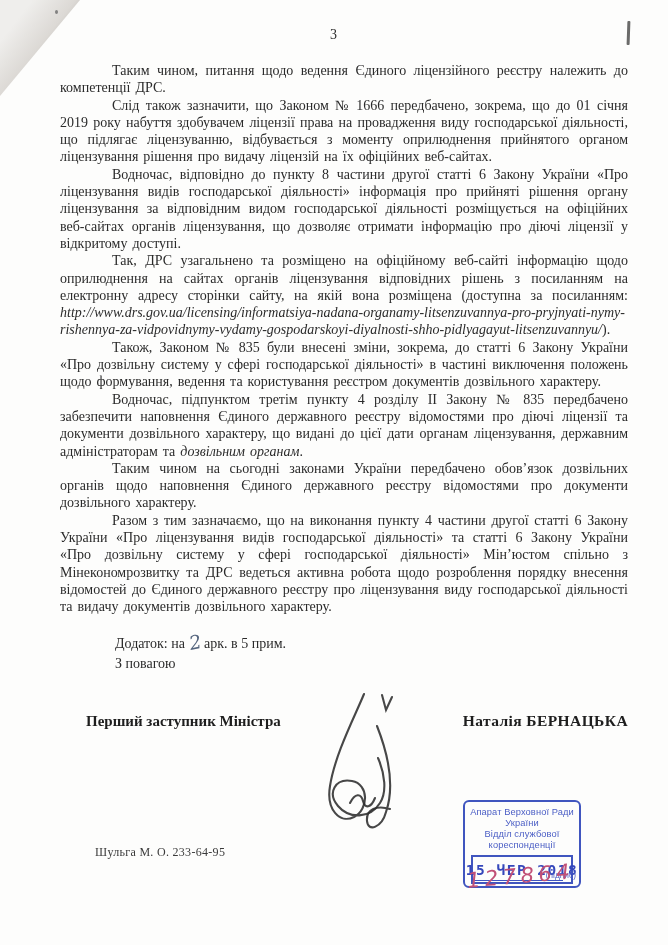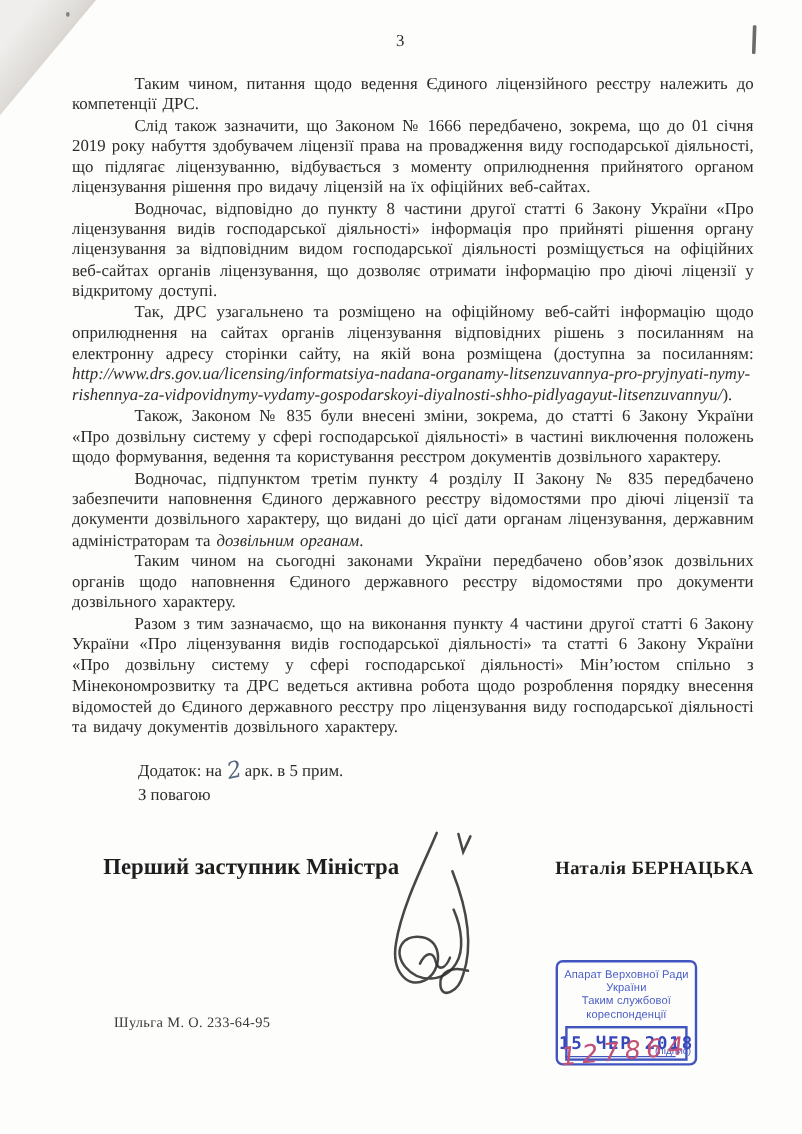--- a/index.html
+++ b/index.html
@@ -32,21 +32,21 @@
     display: inline-block; font-size: 19px; font-style: italic; color: #55657e;
     transform: rotate(-12deg) translateY(1px); margin: 0 3px 0 4px;
     font-family: "DejaVu Serif", serif;
   }
   .closing { margin-top: 4px; margin-left: 55px; font-size: 14px; }
 
   .sig-row {
     margin-top: 40px; display: flex; justify-content: space-between; align-items: baseline;
     padding-left: 26px;
   }
-  .sig-title { font-weight: bold; font-size: 19px; color: #1e1e1e; }
+  .sig-title { font-weight: bold; font-size: 15px; color: #1e1e1e; }
   .sig-name { font-weight: bold; font-size: 15.5px; color: #1e1e1e; letter-spacing: .4px; }
 
   .signature-svg { position: absolute; left: 298px; top: 686px; width: 124px; height: 150px; }
   .signature-svg path { stroke: #2e2e2e; stroke-width: 2.1; fill: none; stroke-linecap: round; opacity: .88; }
 
   
   .stamp {
     position: absolute; left: 463px; top: 800px; width: 118px; height: 88px;
     border: 2px solid #4055bf; border-radius: 6px; color: #4055bf;
     font-family: "Liberation Sans", sans-serif; text-align: center; padding-top: 5px;
@@ -104,21 +104,21 @@
 
   <svg class="signature-svg" viewBox="0 0 124 150" xmlns="http://www.w3.org/2000/svg">
     <path d="M66 8 C57 30 37 68 32 100 C28 124 42 138 56 131 C71 123 71 98 54 95 C37 92 29 107 40 120 C51 133 72 133 82 117 C89 106 87 88 80 72"></path>
     <path d="M79 40 C90 68 97 100 88 126 C84 141 70 147 69 135 C68 123 79 119 92 123"></path>
     <path d="M52 117 C57 107 63 107 65 115 C67 123 73 122 77 112"></path>
     <path d="M84 9 L88 24 L94 11"></path>
   </svg>
 
   <div class="stamp">
     <div class="org">Апарат Верховної Ради України</div>
-    <div class="org">Таким службової кореспонденції</div>
+    <div class="org">Відділ службової кореспонденції</div>
     <div class="date-box">
       <span class="date">15 ЧЕР 2018</span>
     </div>
     <div class="sig-line"></div>
     <span class="podpis">(підпис)</span>
     <span class="hw-number">127864</span>
   </div>
 
   <div class="footer">Шульга  М. О. 233-64-95</div>
 

